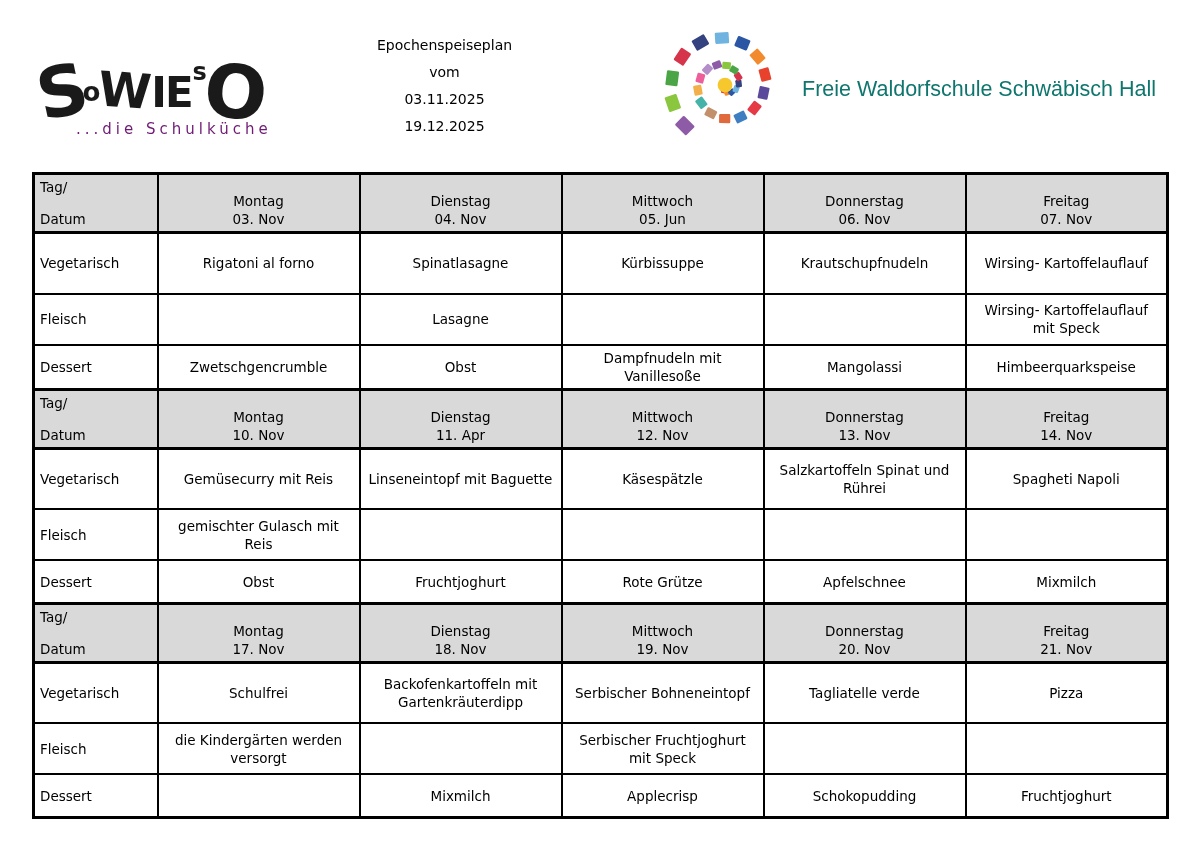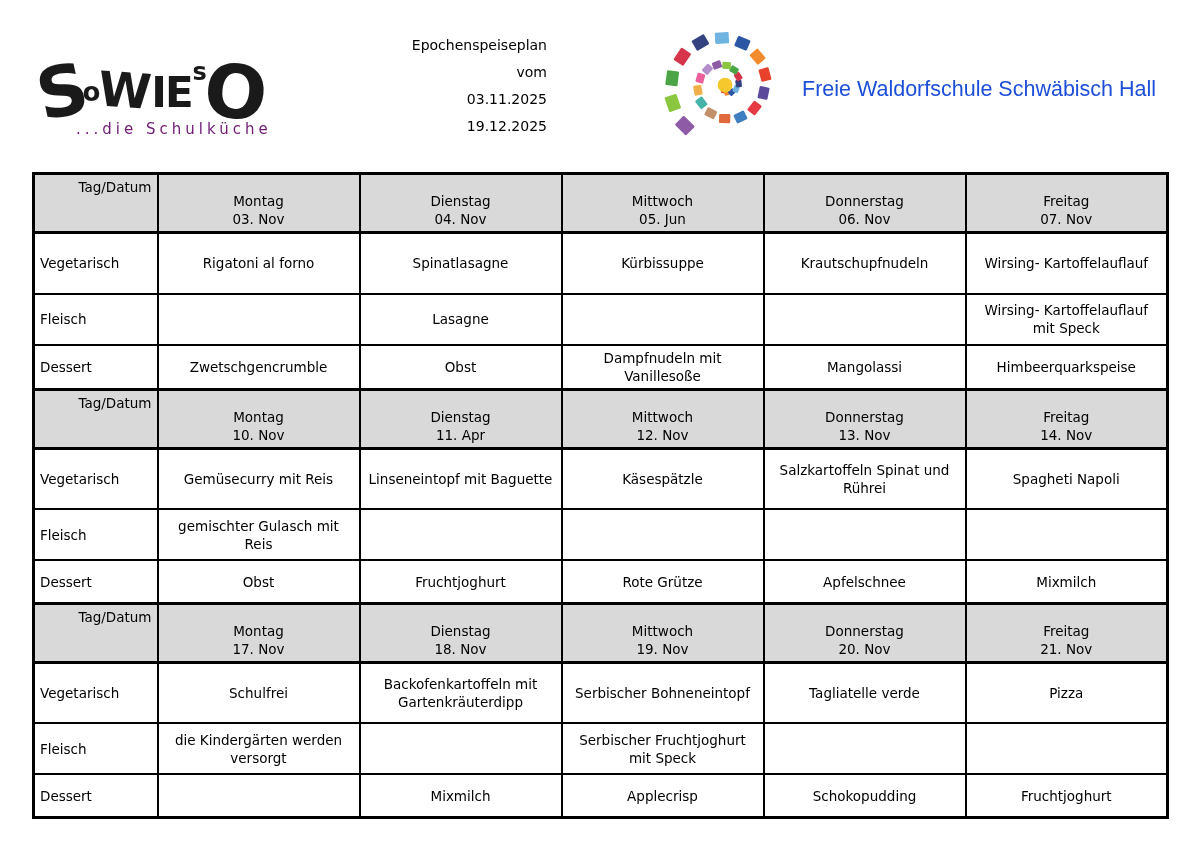--- a/index.html
+++ b/index.html
@@ -12,36 +12,36 @@
   .sowieso-word { display:flex; align-items:flex-end; height:92px; color:#1a1a1a; font-family:"DejaVu Sans", sans-serif; }
   .sw-letter { display:inline-block; line-height:0.9; }
   .sw-S  { font-size:70px; font-weight:700; transform:rotate(-12deg) translateY(6px); }
   .sw-o  { font-size:26px; font-weight:700; transform:translateY(-14px); margin-left:-4px; }
   .sw-W  { font-size:48px; font-weight:700; transform:rotate(4deg) translateY(-6px); margin-left:-2px; }
   .sw-IE { font-size:42px; font-weight:700; transform:translateY(-6px); letter-spacing:-2px; }
   .sw-s2 { font-size:24px; font-weight:700; transform:translateY(-34px); margin-left:1px; }
   .sw-O  { font-size:74px; font-weight:700; transform:rotate(6deg) translateY(8px); margin-left:-2px; }
   .sowieso-tagline { margin-top:2px; margin-left:40px; font-size:15px; letter-spacing:4px; color:#701a75; }
 
-  .plan-header { position:absolute; left:382px; top:32px; width:165px; text-align:right; font-size:14px; line-height:27px; color:#000; }
+  .plan-header { position:absolute; left:362px; top:32px; width:165px; text-align:center; font-size:14px; line-height:27px; color:#000; }
 
   .school { position:absolute; left:650px; top:26px; display:flex; align-items:center; }
   .school-spiral { width:148px; height:126px; flex:0 0 auto; }
-  .school-name { font-family:"Liberation Sans", sans-serif; font-size:21.5px; color:#1d4ed8; white-space:nowrap; margin-left:4px;text-align:center; }
+  .school-name { font-family:"Liberation Sans", sans-serif; font-size:21.5px; color:#0f766e; white-space:nowrap; margin-left:4px;text-align:center; }
 
   
   table.menu { position:absolute; left:32px; top:172px; width:1134px; border-collapse:collapse; table-layout:fixed; border:3px solid #000; }
   table.menu td { border:2.5px solid #000; vertical-align:middle; padding:3px 5px; font-size:13.5px; line-height:1.35; color:#000; }
   tr.week-header td { background:#d9d9d9; border-top-width:3px; border-bottom-width:3px; }
   tr.week-header { height:58px; }
   tr.row-veg { height:61px; }
   tr.row-fleisch { height:51px; }
   tr.row-dessert { height:43px; }
   td.corner-cell { text-align:left; }
-  .corner-inner { display:flex; flex-direction:row; justify-content:flex-end; height:50px; }
+  .corner-inner { display:flex; flex-direction:column; justify-content:space-between; height:50px; }
   td.day-header-cell { text-align:center; }
   .day-inner { display:flex; flex-direction:column; justify-content:flex-end; height:50px; }
   td.row-label-cell { text-align:left; font-size:13.5px; }
   td.menu-cell { text-align:center; }
 </style>
 </head>
 <body>
 
 <div class="page">
 

